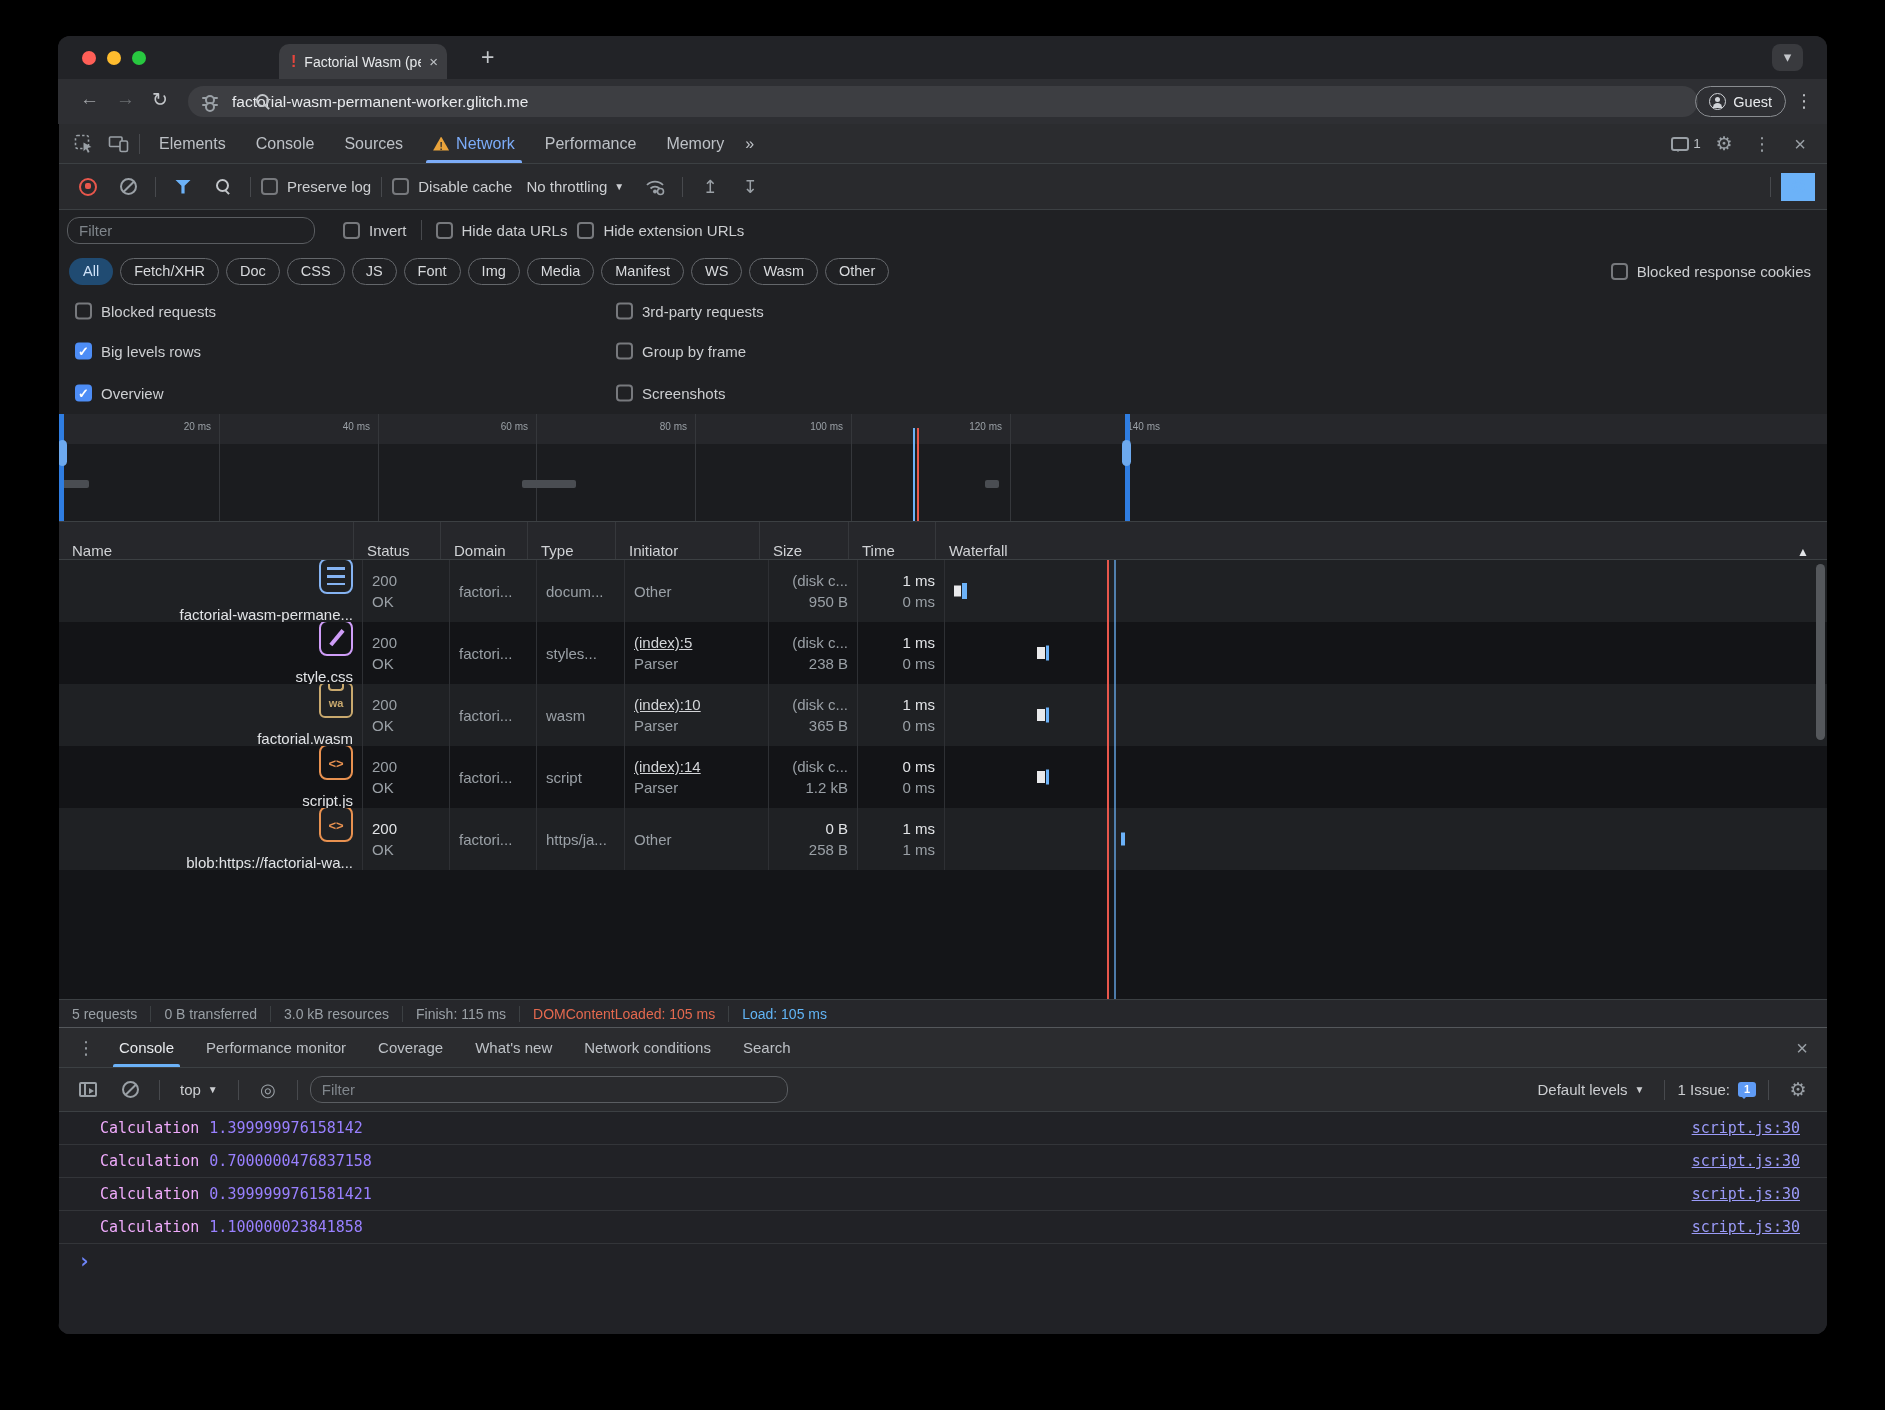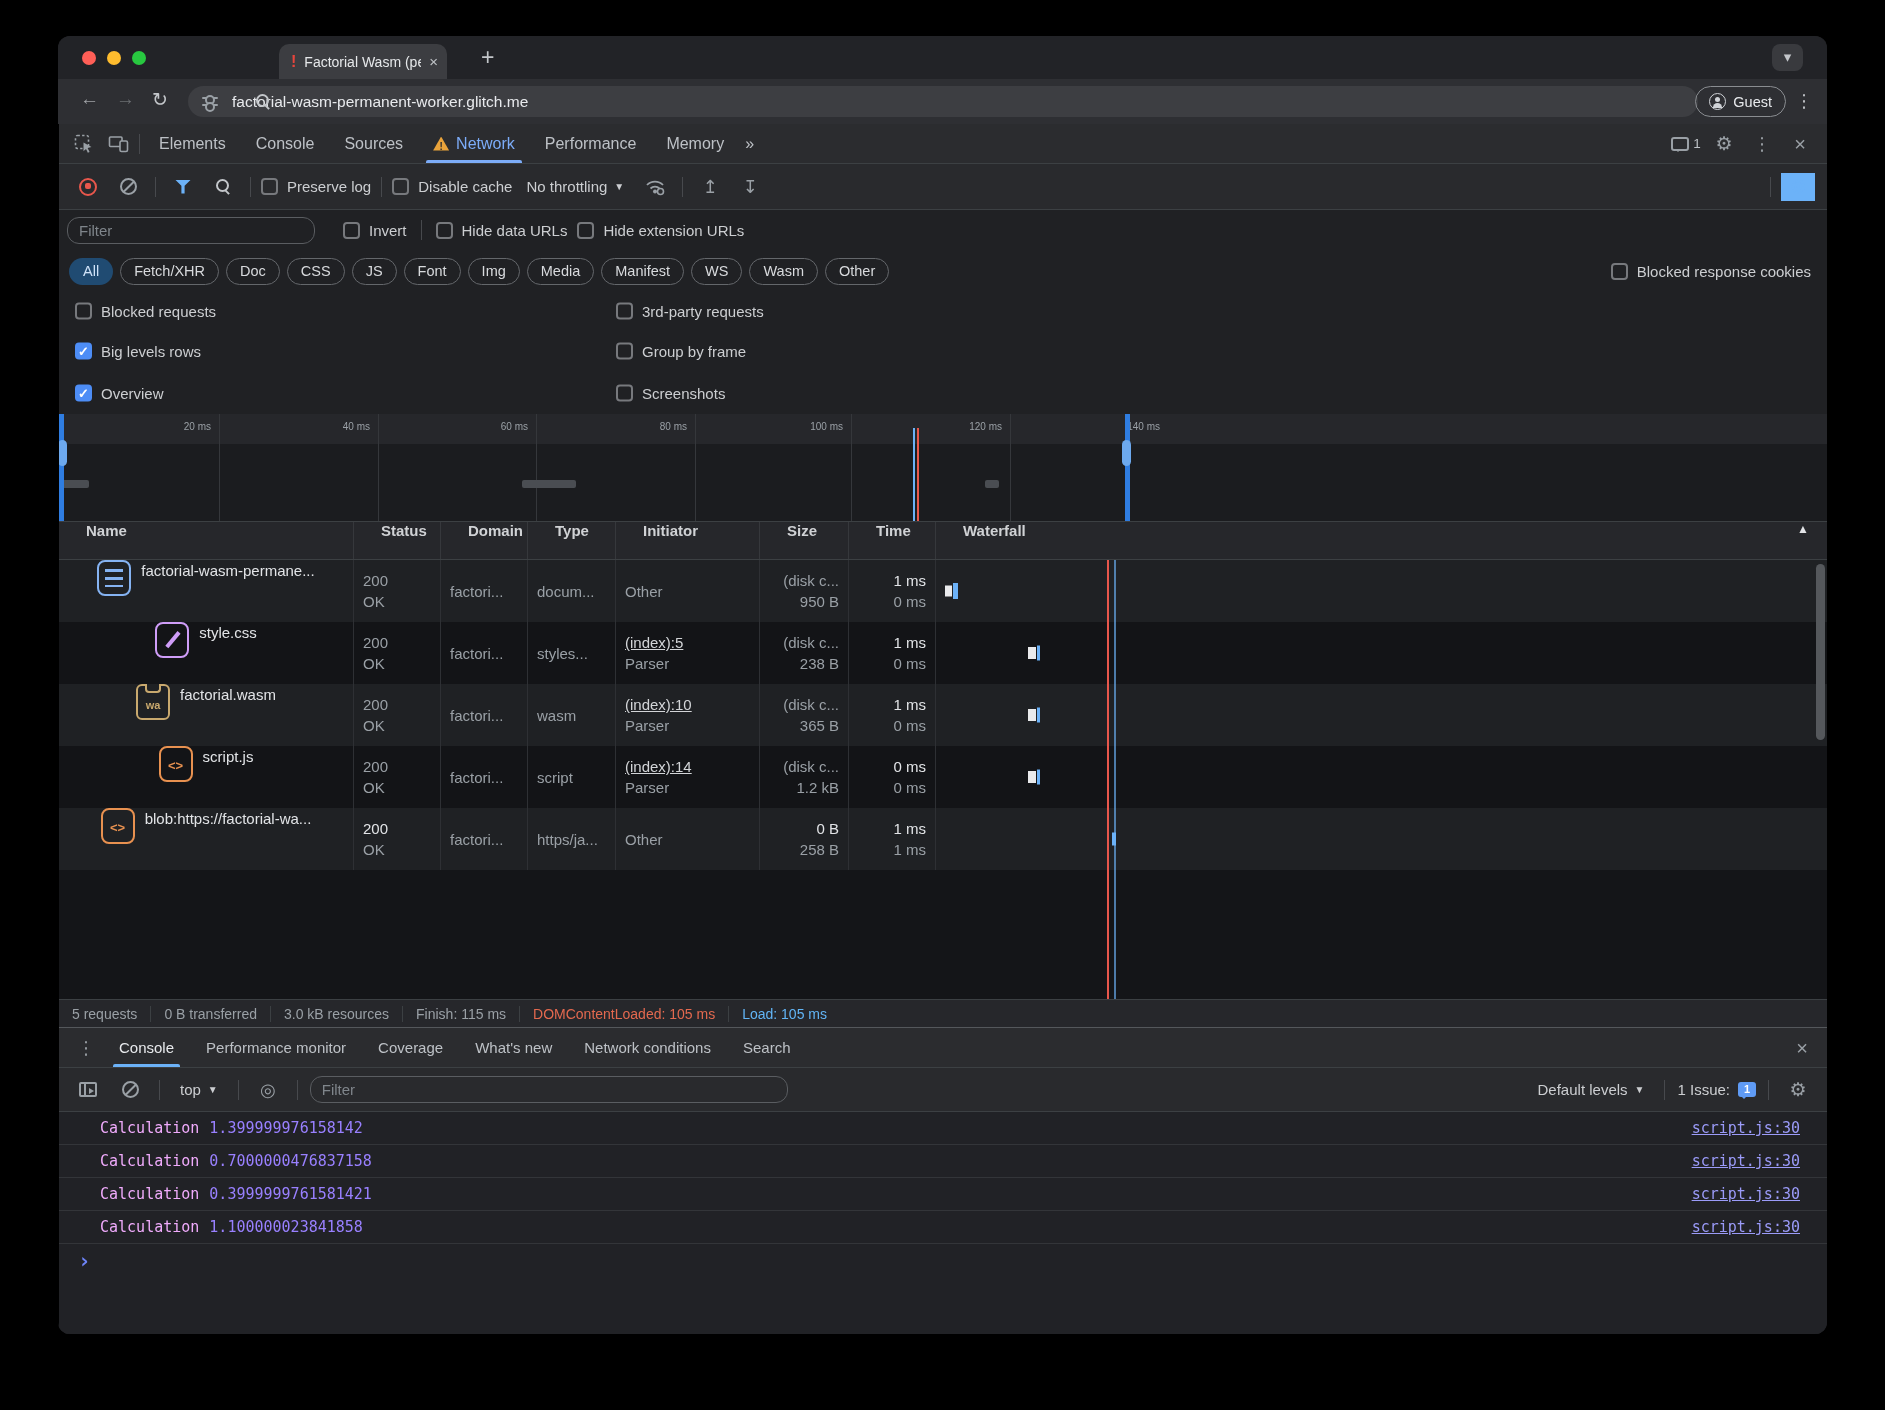--- a/index.html
+++ b/index.html
@@ -112,30 +112,30 @@
   .gline { position:absolute; top:0; bottom:0; width:1px; background:#35373b; }
   .rlabel { position:absolute; top:7px; width:78px; text-align:right; font-size:10px; color:#9aa0a6; }
   .tl-bar { position:absolute; top:66px; height:8px; background:#4a4d52; border-radius:2px; }
   .evline { position:absolute; top:14px; bottom:0; width:2px; }
   .handle { position:absolute; top:0; bottom:0; width:5px; background:#2f7de1; }
   .handle::after{content:"";position:absolute;top:26px;width:9px;height:26px;border-radius:5px;background:#6da9ee;}
   .handle.l{left:0}.handle.l::after{left:-1px}
   .handle.r{left:1066px}.handle.r::after{left:-3px}
   
   .thead { height:38px; flex:none; background:#26272b; border-bottom:1px solid #3c4043; display:flex; }
-  .th { display:flex; align-items:flex-start; padding-left:27px; font-size:15px; color:#d0d2d5; border-right:1px solid #36383c; white-space:nowrap;font-weight:bold; }
+  .th { display:flex; align-items:flex-end; padding-left:13px; font-size:15px; color:#d0d2d5; border-right:1px solid #36383c; white-space:nowrap; }
   .c-name{width:295px}.c-st{width:87px}.c-dom{width:87px}.c-type{width:88px}.c-init{width:144px}.c-size{width:89px}.c-time{width:87px}
   .c-wf{flex:1; border-right:none; position:relative;}
   .sortar { position:absolute; right:18px; font-size:12px; color:#e2e4e7; }
   .tbody { position:relative; flex:none; }
   .nrow { height:62px; display:flex; }
   .nrow.odd { background:#1f2124; } .nrow.even { background:#131417; }
   .nc { padding:0 9px; display:flex; flex-direction:column; justify-content:center; font-size:15px; color:#9aa0a6;
     line-height:21px; border-right:1px solid #2e3034; overflow:hidden; white-space:nowrap; }
-  .nc.hrow { flex-direction:row; align-items:flex-start; gap:10px; color:#e2e4e7; }
+  .nc.hrow { flex-direction:column; align-items:flex-end; gap:10px; color:#e2e4e7;margin-left:9px; }
   .nc.rt { align-items:flex-end; }
   .nc .main { color:#e2e4e7; }
   .ilink { color:#d3d5d8; text-decoration:underline; }
   .nc.wf { border-right:none; position:relative; }
   .wfb { position:absolute; top:50%; transform:translateY(-50%); }
   .empty-area { height:129px; background:#141518; }
   .loadline { position:absolute; top:0; bottom:0; width:2px; }
   .red { background:#e8574c; } .blue { background:#6cb2f8; }
   .scrollthumb { position:absolute; right:2px; top:4px; width:9px; height:176px; background:#55585c; border-radius:5px; }
   

